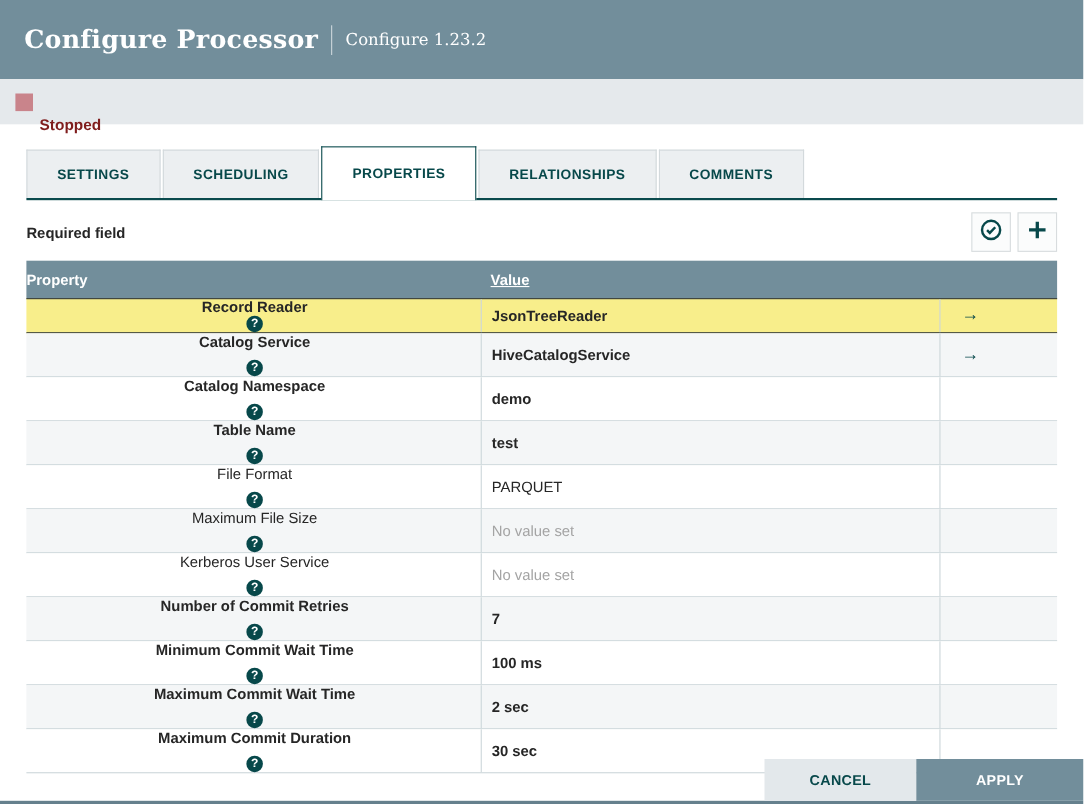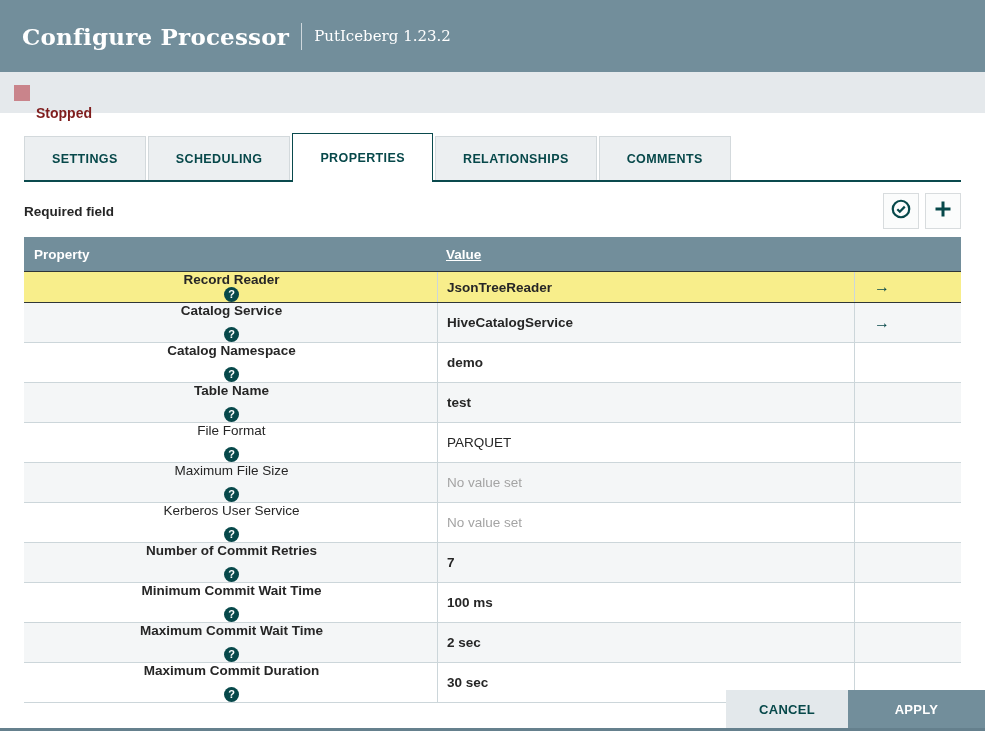--- a/index.html
+++ b/index.html
@@ -31,21 +31,21 @@
   .toolbar-row { margin-top: 11px; display: flex; align-items: center; justify-content: space-between; height: 36px; }
   .required-label { font-weight: bold; font-size: 13.5px; color: #262626; }
   .icon-buttons { display: flex; gap: 6px; }
   .icon-btn { width: 36px; height: 36px; background: #fbfcfc; border: 1px solid #d8dcde;
               display: flex; align-items: center; justify-content: center; cursor: pointer; }
 
   
   .table { margin-top: 8px; width: 937px; }
   .thead { display: flex; background: #728e9b; height: 35px; align-items: center;
            color: #ffffff; font-weight: bold; font-size: 13.5px; }
-  .col-prop { width: 413px; padding-left: 10px; }
+  .col-prop { width: 413px; }
   .col-value { width: 417px; padding-left: 9px; text-decoration: underline; }
   .col-arrow { width: 107px; }
 
   .row { display: flex; height: 40px; align-items: stretch; font-size: 13.5px; color: #262626;
          border-bottom: 1px solid #ccd6da; background: #ffffff; cursor: pointer; }
   .row.alt { background: #f4f6f7; }
   .row.selected { background: #f8ee8b; border-top: 1px solid #2f3637; border-bottom: 1px solid #2f3637;
                   height: 32px; margin-top: -1px; }
   .cell { display: flex; align-items: center; }
   .cell-prop { width: 413px; padding: 0 8px 0 10px; justify-content: space-between; flex-direction: column; }
@@ -55,33 +55,33 @@
   .placeholder { color: #a4a4a4; }
   .help-icon { width: 15px; height: 15px; border-radius: 50%; background: #07484a; color: #ffffff;
                font-size: 11px; font-weight: bold; display: flex; align-items: center; justify-content: center;
                flex: 0 0 auto; line-height: 1; cursor: pointer; }
   .arrow-glyph { color: #07484a; font-weight: bold; font-size: 16px; cursor: pointer; }
 
   
   .footer { position: absolute; right: 0; bottom: 3px; display: flex; z-index: 3; }
   .btn { height: 38px; display: flex; align-items: center; justify-content: center;
          font-weight: bold; font-size: 13px; letter-spacing: 0.3px; cursor: pointer; border: none; }
-  .btn-cancel { width: 122px; background: #e3e8eb; color: #07484a; }
-  .btn-apply { width: 137px; background: #728e9b; color: #ffffff; }
+  .btn-cancel { width: 138px; background: #e3e8eb; color: #07484a; }
+  .btn-apply { width: 152px; background: #728e9b; color: #ffffff; }
   .bottom-line { position: absolute; left: 0; bottom: 0; width: 100%; height: 3px; background: #65808d; }
 </style>
 </head>
 <body>
 
 <div class="dialog">
 
   <div class="header">
     <span class="title">Configure Processor</span>
     <span class="header-divider"></span>
-    <span class="subtitle">PutIceberg 1.23.2</span>
+    <span class="subtitle">Configure 1.23.2</span>
   </div>
 
   <div class="statusbar">
     <span class="status-square" style="background: rgb(201, 132, 139);"></span>
     <span class="status-label">Stopped</span>
   </div>
 
   <div class="content">
 
     <div class="tabs">

